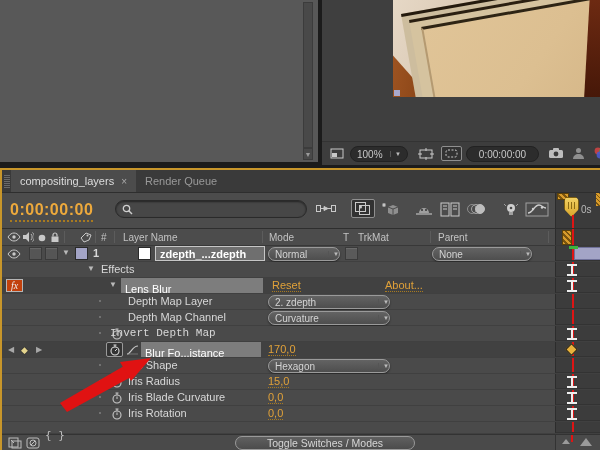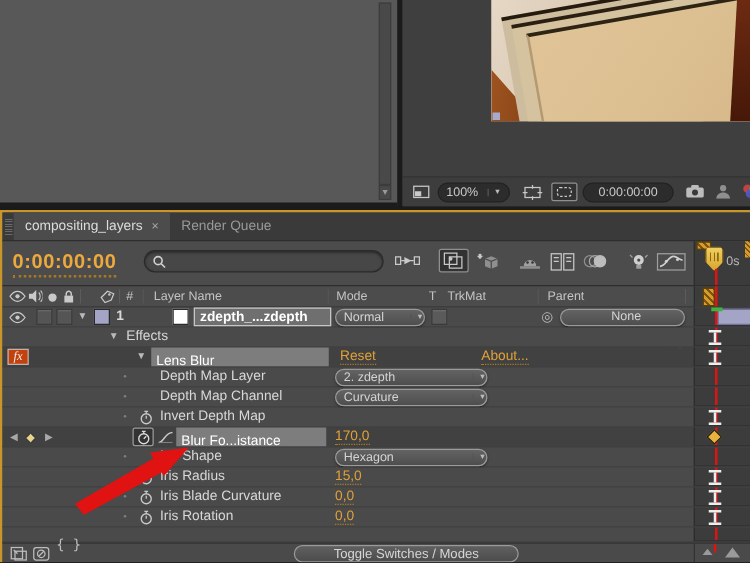--- a/index.html
+++ b/index.html
@@ -327,21 +327,21 @@
         <span class="swatch" style="left:73px;background:#a3a4c6;"></span>
         <span class="lbl" style="left:91px;font-weight:bold;">1</span>
         <span class="swatch" style="left:136px;background:#fff;"></span>
         <span class="namebox" style="left:153px;width:110px;">zdepth_...zdepth</span>
         <div class="dd" style="left:266px;width:72px;">
           <span>Normal</span>
           <span class="dd-arrow">▼</span>
         </div>
         <span class="chkbox" style="left:343px;"></span>
         <span class="abs" style="left:431px;top:1px;color:#bdbdbd;font-size:11px;">◎</span>
-        <div class="dd" style="left:446px;width:100px;flex-direction:column;">
+        <div class="dd" style="left:430px;width:100px;">
           <span>None</span>
           <span class="dd-arrow">▼</span>
         </div>
         <div class="rail">
           <div class="layerbar"></div>
           <div class="greensliver"></div>
           <div class="cti"></div>
         </div>
       </div>
 
@@ -391,21 +391,21 @@
       </div>
 
       <div class="row">
         <span class="dot" style="left:97px;"></span>
         <span class="abs icon" style="left:109px;top:2px;">
           <svg width="12" height="12" viewBox="0 0 12 12">
               <circle cx="6" cy="7" r="4" fill="none" stroke="currentColor" stroke-width="1.1"></circle>
               <path d="M6 7V4.5M4.5 1h3M6 1v2" stroke="currentColor" fill="none"></path>
             </svg>
         </span>
-        <span class="lbl" style="left:126px;">Invert Depth Map</span>
+        <span class="lbl" style="left:108px;font-family:Liberation Mono, monospace;">Invert Depth Map</span>
         <span class="val" style="left:266px;margin-top:43px;">Off</span>
         <div class="rail">
             <div class="cti"></div>
             <span class="ibeam"></span>
           </div>
       </div>
 
       <div class="row sel">
         <span class="navarrow" style="left:6px;">◀</span>
         <span class="navdiamond" style="left:19px;">◆</span>

